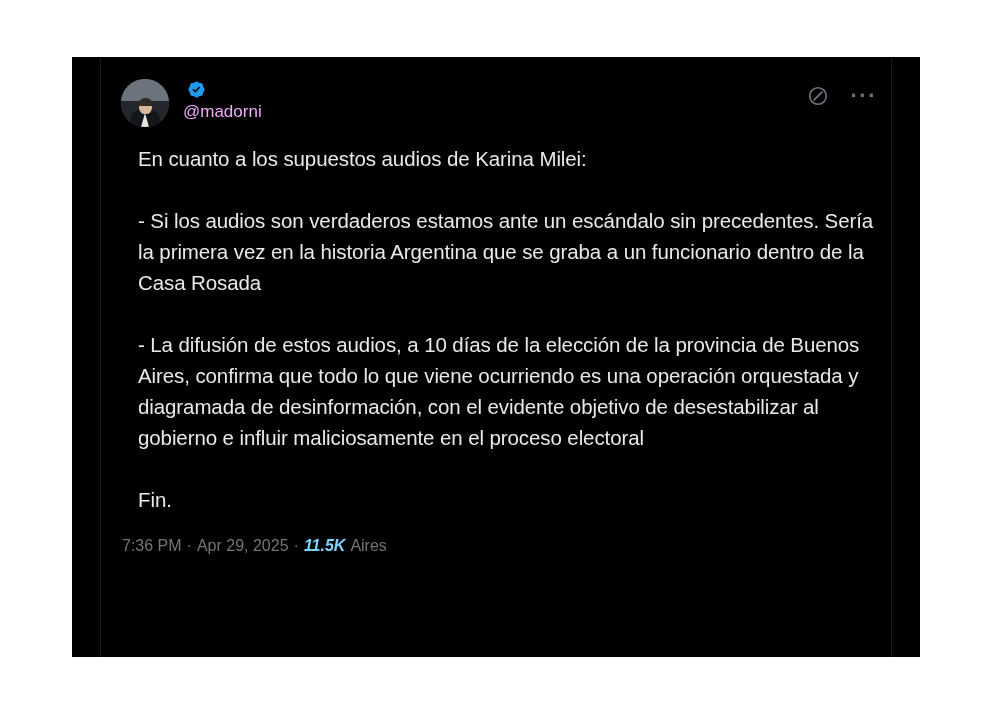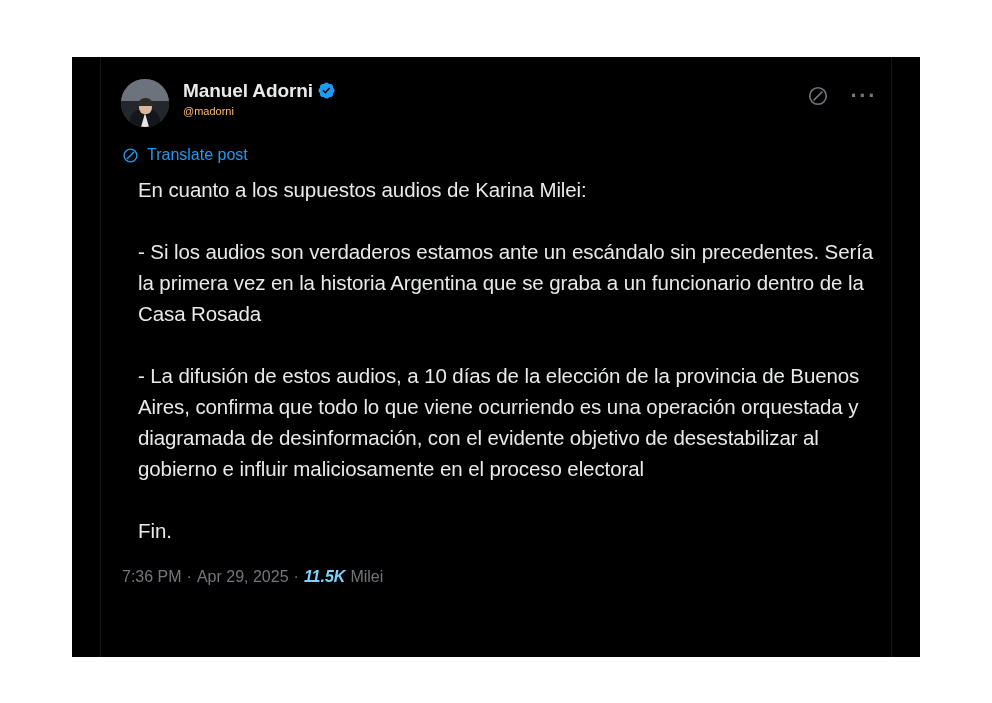--- a/index.html
+++ b/index.html
@@ -138,22 +138,22 @@
     letter-spacing: -0.1px;
   }
   .verified-badge {
     margin-left: 4px;
     width: 19px;
     height: 19px;
     display: inline-block;
     flex: 0 0 19px;
   }
   .handle {
-    color: #fdba74;
-    font-size: 11px;
+    color: #f0abfc;
+    font-size: 17px;
     margin-top: 3px;
   }
 
   .header-actions {
     position: absolute;
     right: 0;
     top: 6px;
     display: flex;
     align-items: center;
     gap: 22px;
@@ -239,63 +239,53 @@
           <div class="avatar-photo">
             <div class="avatar-body"></div>
             <div class="avatar-shirt"></div>
             <div class="avatar-head"></div>
             <div class="avatar-hair"></div>
           </div>
         </div>
 
         <div class="name-block">
           <div class="display-name-row">
-            <span class="display-name">Manuel Adorni</span>
             <span class="verified-badge">
               <svg viewBox="0 0 22 22" width="19" height="19" aria-hidden="true">
                 <path fill="#1d9bf0" d="M20.396 11c-.018-.646-.215-1.275-.57-1.816-.354-.54-.852-.972-1.438-1.246.223-.607.27-1.264.14-1.897-.131-.634-.437-1.218-.882-1.687-.47-.445-1.053-.75-1.687-.882-.633-.13-1.29-.083-1.897.14-.273-.587-.704-1.086-1.245-1.44S11.647 1.62 11 1.604c-.646.017-1.273.213-1.813.568s-.969.854-1.24 1.44c-.608-.223-1.267-.272-1.902-.14-.635.13-1.22.436-1.69.882-.445.47-.749 1.055-.878 1.688-.13.633-.08 1.29.144 1.896-.587.274-1.087.705-1.443 1.245-.356.54-.555 1.17-.574 1.817.02.647.218 1.276.574 1.817.356.54.856.972 1.443 1.245-.224.606-.274 1.263-.144 1.896.13.634.433 1.218.877 1.688.47.443 1.054.747 1.687.878.633.132 1.29.084 1.897-.136.274.586.705 1.084 1.246 1.439.54.354 1.17.551 1.816.569.647-.016 1.276-.213 1.817-.567s.972-.854 1.245-1.44c.604.239 1.266.296 1.903.164.636-.132 1.22-.447 1.68-.907.46-.46.776-1.044.908-1.681s.075-1.299-.165-1.903c.586-.274 1.084-.705 1.439-1.246.354-.54.551-1.17.569-1.816zM9.662 14.85l-3.429-3.428 1.293-1.302 2.072 2.072 4.4-4.794 1.347 1.246z"></path>
               </svg>
             </span>
           </div>
           <div class="handle">@madorni</div>
         </div>
 
         <div class="header-actions">
           <span class="grok-icon">
             <svg viewBox="0 0 24 24" width="22" height="22" aria-hidden="true">
               <circle cx="12" cy="12" r="9" fill="none" stroke="#71767b" stroke-width="1.8"></circle>
               <line x1="7.2" y1="16.8" x2="16.8" y2="7.2" stroke="#71767b" stroke-width="1.8"></line>
             </svg>
           </span>
           <span class="more-icon">···</span>
         </div>
       </div>
 
-      <div class="translate-row">
-        <span class="translate-icon">
-          <svg viewBox="0 0 24 24" width="17" height="17" aria-hidden="true">
-            <circle cx="12" cy="12" r="9" fill="none" stroke="#1d9bf0" stroke-width="2"></circle>
-            <line x1="7" y1="17" x2="17" y2="7" stroke="#1d9bf0" stroke-width="2"></line>
-          </svg>
-        </span>
-        <span class="translate-label">Translate post</span>
-      </div>
 
       <div class="tweet-text">En cuanto a los supuestos audios de Karina Milei:
 
 - Si los audios son verdaderos estamos ante un escándalo sin precedentes. Sería la primera vez en la historia Argentina que se graba a un funcionario dentro de la Casa Rosada
 
 - La difusión de estos audios, a 10 días de la elección de la provincia de Buenos Aires, confirma que todo lo que viene ocurriendo es una operación orquestada y diagramada de desinformación, con el evidente objetivo de desestabilizar al gobierno e influir maliciosamente en el proceso electoral
 
 Fin.</div>
 
       <div class="tweet-meta">
         <span>7:36 PM</span>
         <span class="meta-sep">·</span>
         <span>Apr 29, 2025</span>
         <span class="meta-sep">·</span>
         <span class="meta-views-count">11.5K</span>
-        <span class="meta-views-label">Milei</span>
+        <span class="meta-views-label">Aires</span>
       </div>
 
     </div>
   </div>
 </div>
 
 </body></html>

